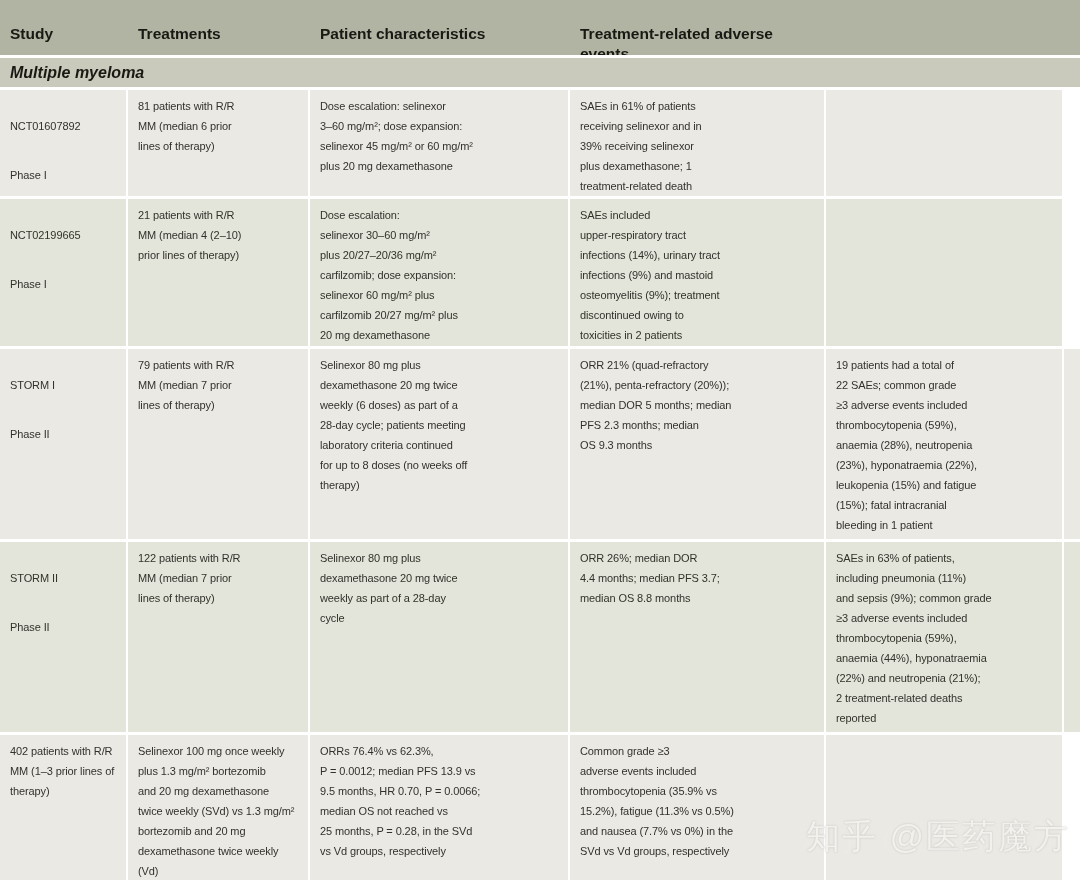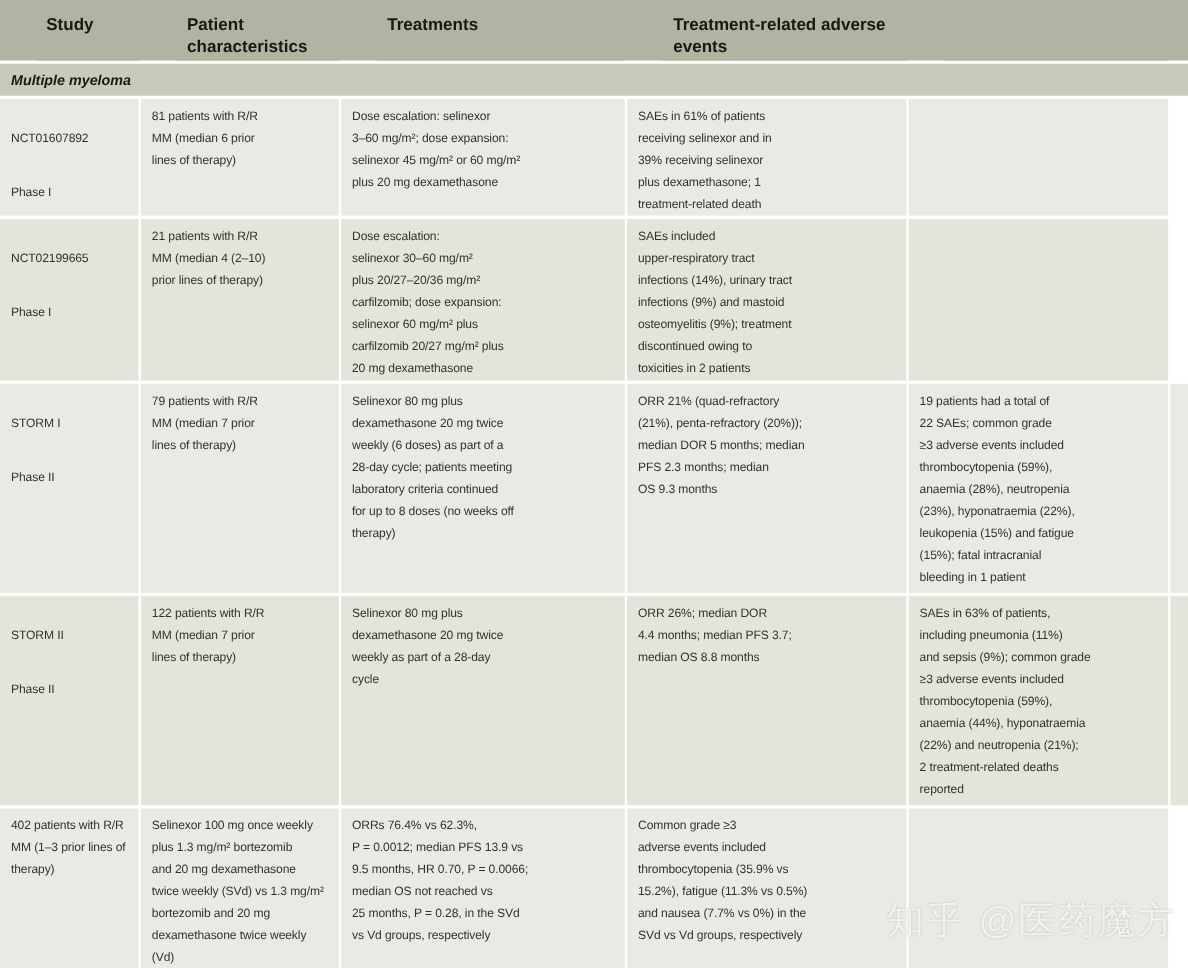--- a/index.html
+++ b/index.html
@@ -35,28 +35,27 @@
   }
   .light .cell{background:var(--row-bg);}
   .alt .cell{background:var(--row-alt-bg);}
   .cell.pad{padding:0;}
   
   .thead{height:55px;background:var(--header-bg);}
   .thead .cell{
     background:var(--header-bg);
     font-weight:bold;font-size:15.5px;line-height:20px;letter-spacing:0;
     color:var(--header-text);
-    padding-top:13px;
+    padding-top:24px;
     white-space:normal;
-    margin-left:32px;
   }
   
   .section-row{height:29px;background:var(--section-bg);}
   .section-row .section-label{
-    font-style:italic;font-weight:bold;font-size:13px;
+    font-style:italic;font-weight:bold;font-size:16px;
     color:var(--header-text);
     line-height:29px;padding:0 0 0 10px;letter-spacing:0;
   }
   
   .r1{height:106px;}
   .r2{height:147px;}
   .r3{height:190px;}
   .r4{height:190px;}
   .study-id{white-space:pre-line;}
   .phase{margin-top:9px;}
@@ -70,22 +69,22 @@
     pointer-events:none;
   }
 </style>
 </head>
 <body>
 
 <div id="stage">
 
   <div class="trow thead">
     <div class="cell">Study</div>
+    <div class="cell">Treatments</div>
     <div class="cell">Patient characteristics</div>
-    <div class="cell">Treatments</div>
     <div class="cell">Treatment-related adverse events</div>
     <div class="cell pad"></div>
   </div>
 
   <div class="section-row">
     <div class="section-label">Multiple myeloma</div>
   </div>
 
   <div class="trow light r1">
     <div class="cell">

